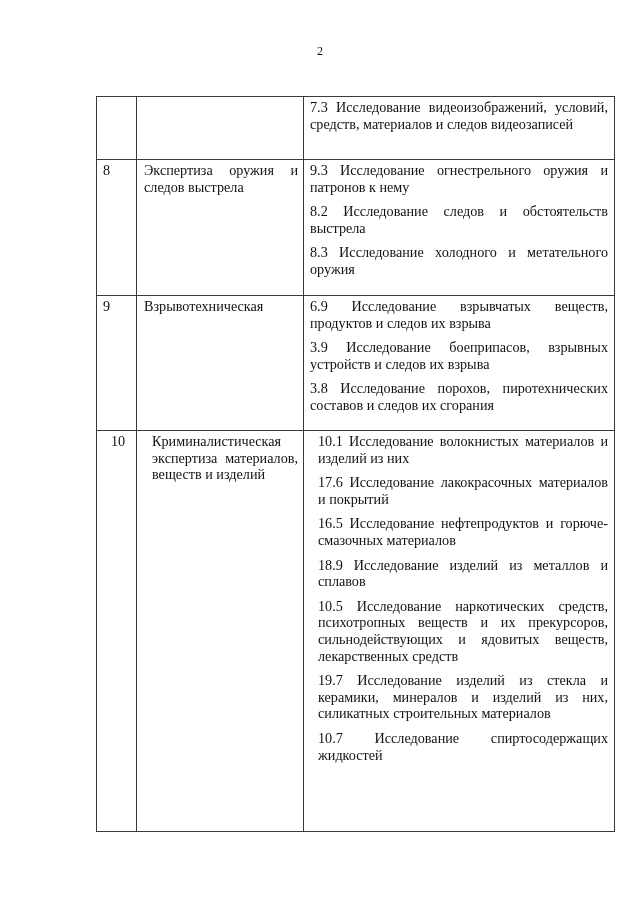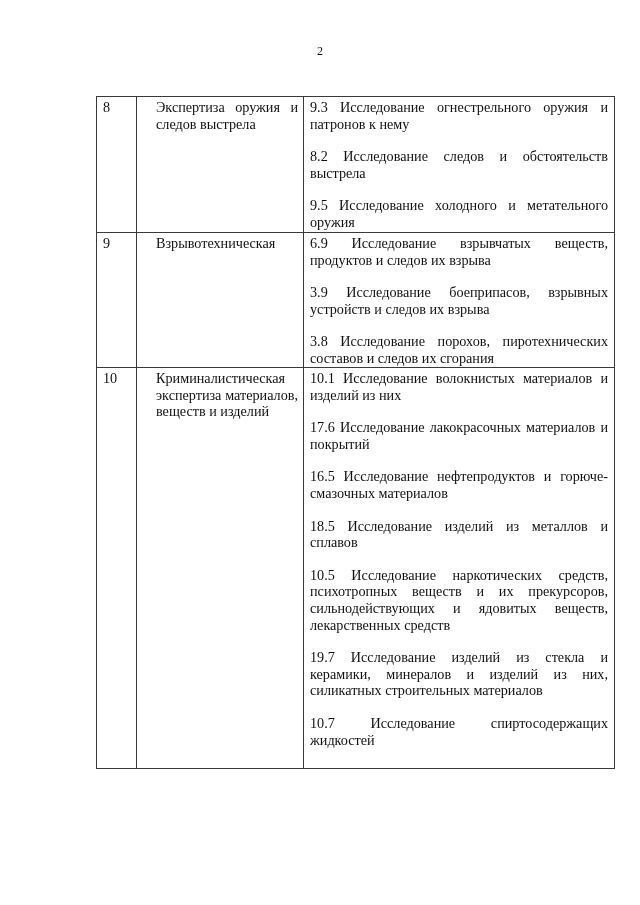--- a/index.html
+++ b/index.html
@@ -8,46 +8,57 @@
     .page-number { position: absolute; left: 0; width: 640px; top: 44px; text-align: center;
                    font-size: 12px; }
     table.doc-table { position: absolute; left: 96px; top: 96px; width: 515px;
                       border-collapse: collapse; table-layout: fixed; }
     table.doc-table td { border: 1.2px solid #3a3a3a; vertical-align: top;
                          font-size: 14.2px; line-height: 16.6px; padding: 0; }
     td.c-num { width: 39px; }
     td.c-name { width: 166px; }
     td.c-sub { width: 310px; }
     .num-text { display: block; padding: 2px 0 0 6px; }
-    .name-text { display: block; padding: 2px 5px 0 7px; text-align: justify; margin-left: 12px; }
+    .name-text { display: block; padding: 2px 5px 0 7px; text-align: justify; }
     .sub-item { display: block; padding: 0 6px 0 6px; text-align: justify; margin-top: 2px; }
-    .sub-item + .sub-item { margin-top: 16px; }
+    .sub-item + .sub-item { margin-top: 8px; }
     tr.r7 td { height: 62px; }
     tr.r8 td { height: 135px; }
     tr.r9 td { height: 134px; }
-    tr.r10 td { height: 400px; }
+    tr.r10 td { height: 400px; padding-left: 8px; }
   </style>
 </head>
 <body>
 
 <div class="page-number">2</div>
 
 <table class="doc-table">
   <tbody>
+    <tr class="r7">
+      <td class="c-num">
+          <span class="num-text"></span>
+        </td>
+      <td class="c-name">
+          <span class="name-text"></span>
+        </td>
+      <td class="c-sub">
+        <span class="sub-item">7.3 Исследование видеоизображений, условий, средств, материалов и следов видеозаписей</span>
+      </td>
+    </tr>
     <tr class="r8">
       <td class="c-num">
           <span class="num-text">8</span>
         </td>
       <td class="c-name">
           <span class="name-text">Экспертиза оружия и следов выстрела</span>
         </td>
       <td class="c-sub">
         <span class="sub-item">9.3 Исследование огнестрельного оружия и патронов к нему</span>
         <span class="sub-item">8.2 Исследование следов и обстоятельств выстрела</span>
-        <span class="sub-item">9.5 Исследование холодного и метательного оружия</span>
+        <span class="sub-item">8.3 Исследование холодного и метательного оружия</span>
       </td>
     </tr>
     <tr class="r9">
       <td class="c-num">
           <span class="num-text">9</span>
         </td>
       <td class="c-name">
           <span class="name-text">Взрывотехническая</span>
         </td>
       <td class="c-sub">
@@ -60,20 +71,20 @@
       <td class="c-num">
           <span class="num-text">10</span>
         </td>
       <td class="c-name">
           <span class="name-text">Криминалистическая экспертиза материалов, веществ и изделий</span>
         </td>
       <td class="c-sub">
         <span class="sub-item">10.1 Исследование волокнистых материалов и изделий из них</span>
         <span class="sub-item">17.6 Исследование лакокрасочных материалов и покрытий</span>
         <span class="sub-item">16.5 Исследование нефтепродуктов и горюче-смазочных материалов</span>
-        <span class="sub-item">18.5 Исследование изделий из металлов и сплавов</span>
+        <span class="sub-item">18.9 Исследование изделий из металлов и сплавов</span>
         <span class="sub-item">10.5 Исследование наркотических средств, психотропных веществ и их прекурсоров, сильнодействующих и ядовитых веществ, лекарственных средств</span>
         <span class="sub-item">19.7 Исследование изделий из стекла и керамики, минералов и изделий из них, силикатных строительных материалов</span>
         <span class="sub-item">10.7 Исследование спиртосодержащих жидкостей</span>
       </td>
     </tr>
   </tbody>
 </table>
 
 </body></html>

